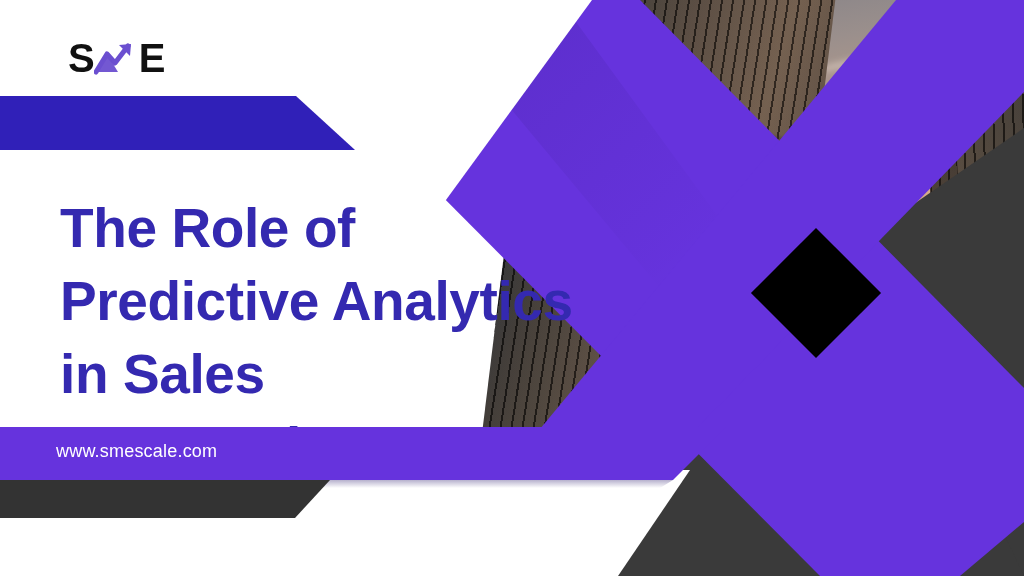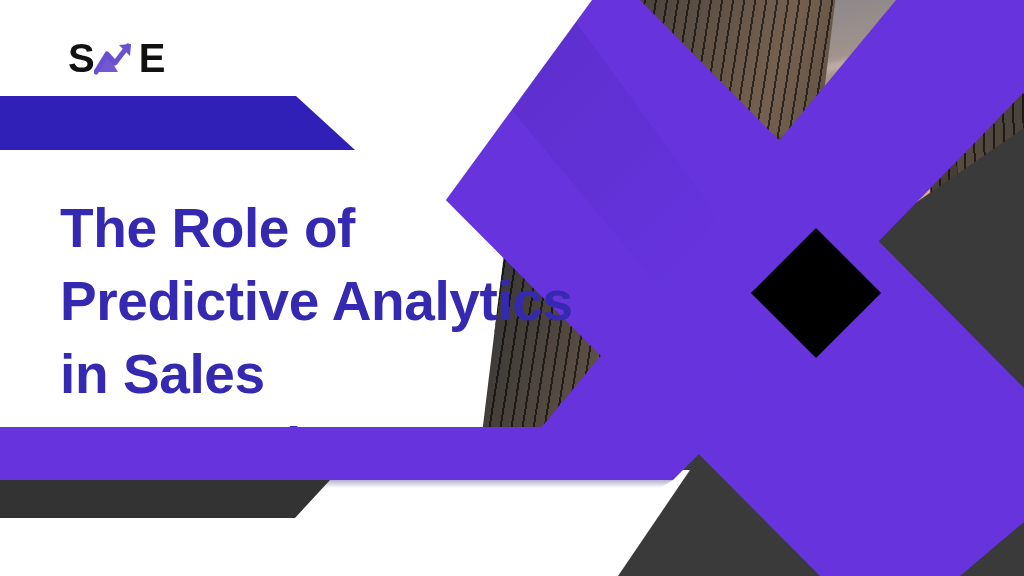--- a/index.html
+++ b/index.html
@@ -313,16 +313,17 @@
       <path d="M25 4 L37 3 L36 15 Z" fill="#6b4fd0"></path>
       <path d="M13 13 L2 31 L24 31 Z" fill="#6b4fd0" opacity="0.95"></path>
     </svg>
     <span class="logo-e">E</span>
   </div>
 
   <h1 class="headline">The Role of Predictive Analytics in Sales Forecasting</h1>
 
   <div class="url-bar"></div>
   <div class="url-bar-shadow"></div>
+  <div class="url-text">www.smescale.com</div>
 
   <div class="charcoal-bar"></div>
 
 </div>
 
 </body></html>

